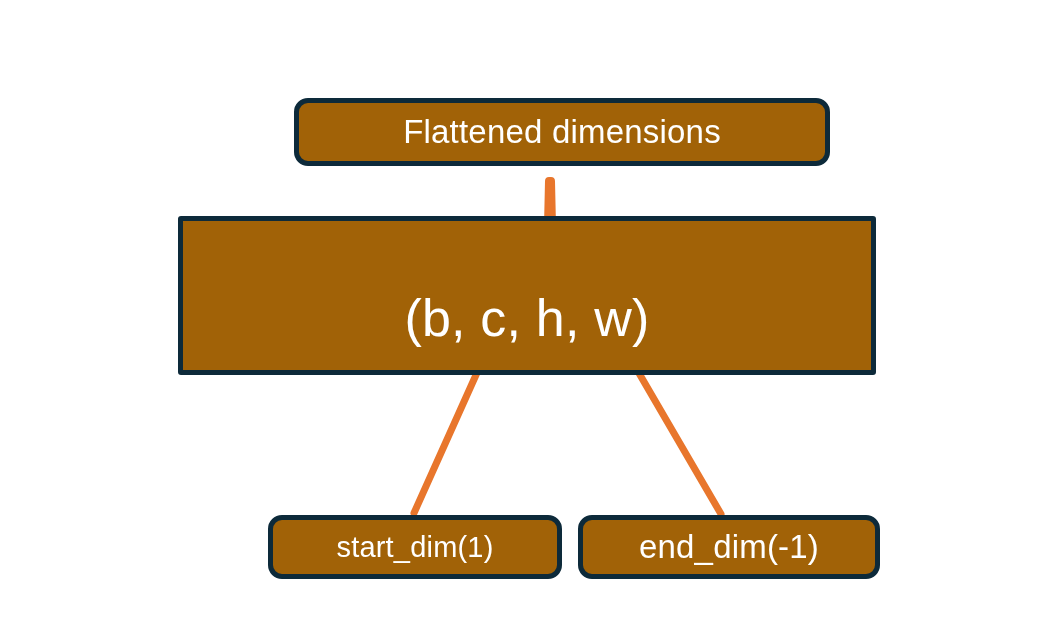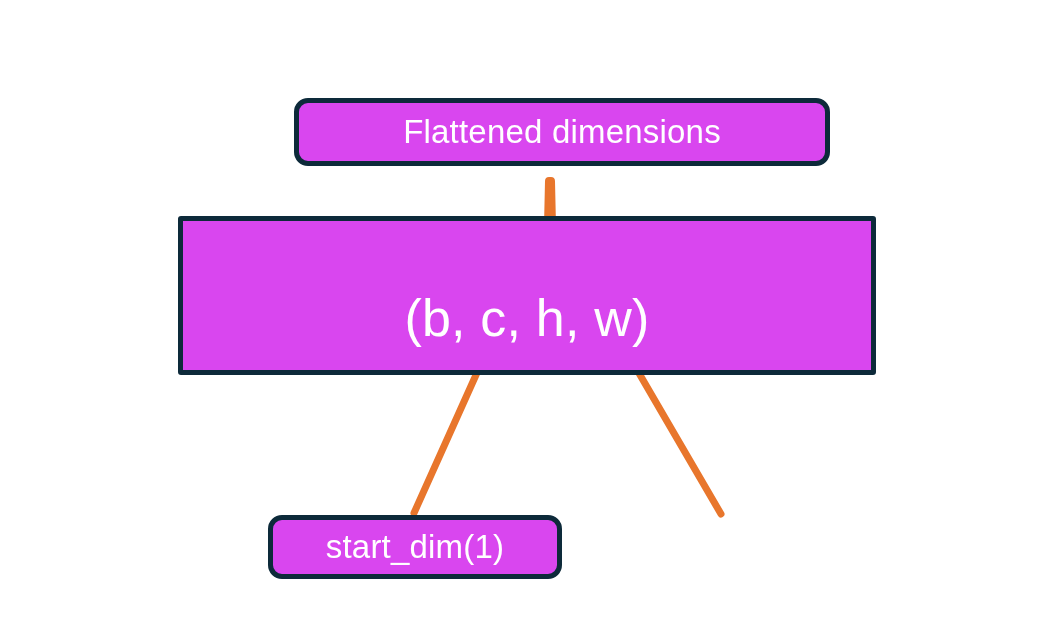--- a/index.html
+++ b/index.html
@@ -19,21 +19,21 @@
     position: absolute;
     left: 0;
     top: 0;
     width: 1038px;
     height: 632px;
   }
 
   .node {
     position: absolute;
     box-sizing: border-box;
-    background: #d946ef;
+    background: #a16207;
     border: 5px solid #0d2a3a;
     border-radius: 14px;
     display: flex;
     align-items: center;
     justify-content: center;
     color: #ffffff;
     font-family: "Liberation Sans", sans-serif;
     font-weight: 400;
     letter-spacing: 0.2px;
     white-space: nowrap;
@@ -62,21 +62,21 @@
     position: relative;
     top: 22px;
   }
 
   
   #node-start-dim {
     left: 268px;
     top: 515px;
     width: 294px;
     height: 64px;
-    font-size: 33px;
+    font-size: 29px;
   }
 
   
   #node-end-dim {
     left: 578px;
     top: 515px;
     width: 302px;
     height: 64px;
     font-size: 33px;
   }
@@ -131,14 +131,17 @@
   </div>
 
   <div class="node" id="node-shape">
     <span class="shape-label">(b, c, h, w)</span>
   </div>
 
   <div class="node" id="node-start-dim">
     <span class="node-label">start_dim(1)</span>
   </div>
 
+  <div class="node" id="node-end-dim">
+    <span class="node-label">end_dim(-1)</span>
+  </div>
 
 </div>
 
 </body></html>

